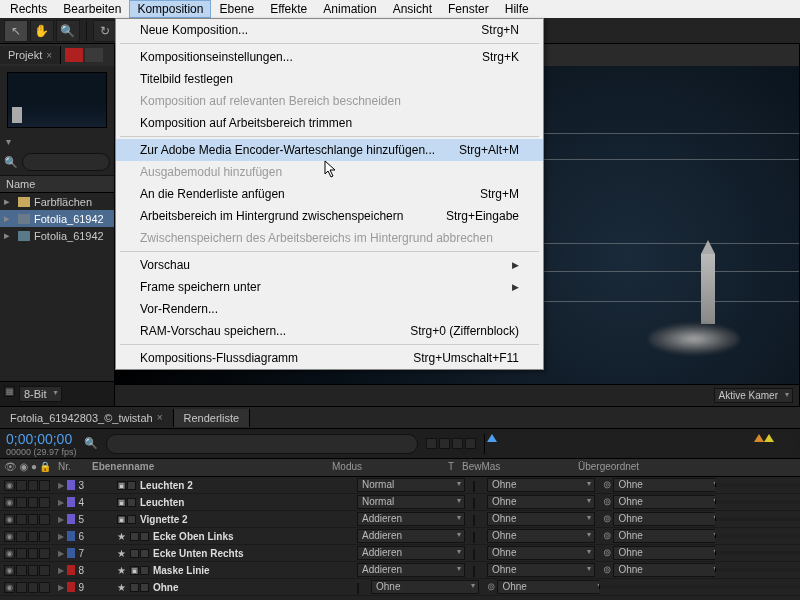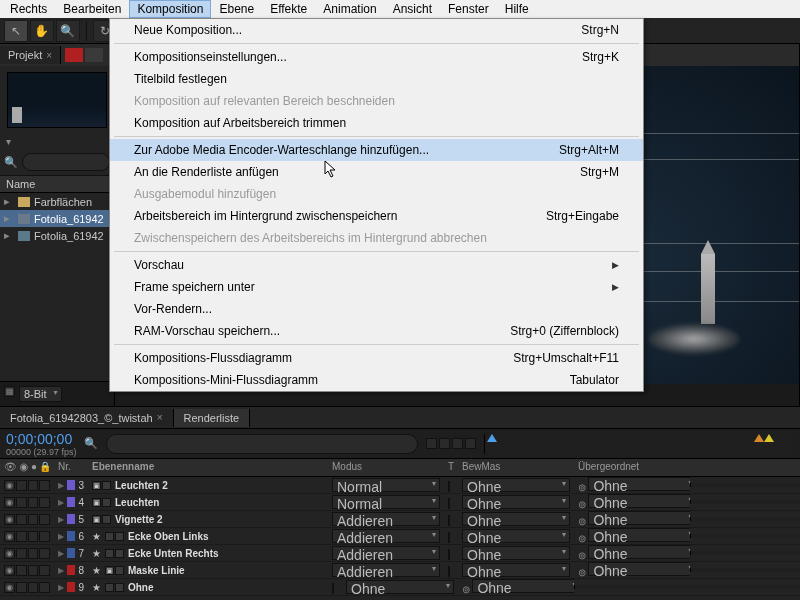--- a/index.html
+++ b/index.html
@@ -60,28 +60,28 @@
 .lay-hdr { height:18px; background:#2c2c2c; display:flex; font-size:10px; color:#999; border-bottom:1px solid #000; }
 .col-eye{width:54px;} .col-nr{width:34px;} .col-name{flex:1; min-width:240px;font-weight:bold;} .col-mode{width:116px;} .col-t{width:14px;} .col-bew{width:116px;} .col-par{width:116px;} .col-track{flex:1;}
 .lay-hdr>div, .lrow>div { padding:2px 4px; overflow:hidden; white-space:nowrap; }
 .layers { flex:1; overflow:hidden; }
 .lrow { height:17px; display:flex; align-items:center; font-size:10px; border-bottom:1px solid #1a1a1a; }
 .lrow .eye { width:54px; display:flex; gap:1px; padding-left:4px; }
 .eyebox { width:11px; height:11px; background:#2a2a2a; border:1px solid #111; font-size:8px; text-align:center; line-height:9px; color:#888; }
 .nr { width:34px; display:flex; align-items:center; gap:3px; }
 .tw2 { color:#666; font-size:8px; }
 .sw { width:10px; height:10px; display:inline-block; }
-.lname { flex:1; min-width:240px; display:flex; align-items:center; gap:4px; }
+.lname { flex:1; min-width:240px; display:flex; align-items:center; gap:4px;margin-left:25px; }
 .lay-ico { display:inline-flex; gap:1px; }
 .sq { width:9px; height:9px; background:#3a3a3a; border:1px solid #111; display:inline-block; font-size:7px; text-align:center; line-height:8px;}
-.mode-dd,.bew-dd,.par-dd { width:108px; height:14px; background:#2a2a2a; border:1px solid #111; font-size:14px; padding:0 14px 0 4px; position:relative; color:#bbb; }
+.mode-dd,.bew-dd,.par-dd { width:108px; height:14px; background:#2a2a2a; border:1px solid #111; font-size:10px; padding:0 14px 0 4px; position:relative; color:#bbb; }
 .mode-dd::after,.bew-dd::after,.par-dd::after { content:'▾'; position:absolute; right:3px; top:0; font-size:8px; color:#888; }
 .track { flex:1; background:#202020; border-left:1px solid #000; }
 
-.dropdown { position:absolute; top:18px; left:109px; width:535px; background:#f0f0f0; border:1px solid #888; box-shadow:2px 2px 4px rgba(0,0,0,0.4); color:#000; font-size:12px; z-index:100; }
+.dropdown { position:absolute; top:18px; left:115px; width:429px; background:#f0f0f0; border:1px solid #888; box-shadow:2px 2px 4px rgba(0,0,0,0.4); color:#000; font-size:12px; z-index:100; }
 .dropdown .mrow { display:flex; justify-content:space-between; padding:4px 24px; align-items:center; height:22px; }
 .dropdown .mrow.hl { background:#c3daf2; }
 .dropdown .mrow.disabled { color:#9a9a9a; }
 .dropdown .msep { height:1px; background:#ccc; margin:2px 4px; }
 .dropdown .arrow { font-size:9px; color:#333; }
 .cursor { position:absolute; top:160px; left:324px; z-index:200; pointer-events:none; }
 .marker-tri { position:absolute; top:0; width:0; height:0; border-left:5px solid transparent; border-right:5px solid transparent; }
 </style>
 </head>
 <body>
@@ -161,20 +161,24 @@
     </div>
     <div class="viewer-body">
       <div class="hline h4"></div>
         <div class="hline h5"></div>
       <div class="hline h1"></div>
         <div class="hline h2"></div>
         <div class="hline h3"></div>
       <div class="rocket"></div>
       <div class="smoke"></div>
     </div>
+    <div class="viewer-foot">
+      <div style="flex:1"></div>
+      <div class="dd">Aktive Kamer</div>
+    </div>
   </div>
 </div>
 
 <div class="bottom">
   <div class="btabs" id="btabs">
       <div class="btab active">
         <span>Fotolia_61942803_©_twistah</span>
         <span class="close-x">×</span>
       </div>
       <div class="btab">
@@ -438,28 +442,28 @@
     </div>
     <div class="mrow">
       <span>Komposition auf Arbeitsbereich trimmen</span>
       <span></span>
     </div>
     <div class="msep"></div>
     <div class="mrow hl">
       <span>Zur Adobe Media Encoder-Warteschlange hinzufügen...</span>
       <span>Strg+Alt+M</span>
     </div>
+    <div class="mrow disabled">
+      <span>Ausgabemodul hinzufügen</span>
+      <span></span>
+    </div>
     <div class="mrow">
       <span>An die Renderliste anfügen</span>
       <span>Strg+M</span>
     </div>
-    <div class="mrow disabled">
-      <span>Ausgabemodul hinzufügen</span>
-      <span></span>
-    </div>
     <div class="mrow">
       <span>Arbeitsbereich im Hintergrund zwischenspeichern</span>
       <span>Strg+Eingabe</span>
     </div>
     <div class="mrow disabled">
       <span>Zwischenspeichern des Arbeitsbereichs im Hintergrund abbrechen</span>
       <span></span>
     </div>
     <div class="msep"></div>
     <div class="mrow">
@@ -475,22 +479,18 @@
       <span></span>
     </div>
     <div class="mrow">
       <span>RAM-Vorschau speichern...</span>
       <span>Strg+0 (Ziffernblock)</span>
     </div>
     <div class="msep"></div>
     <div class="mrow">
       <span>Kompositions-Flussdiagramm</span>
       <span>Strg+Umschalt+F11</span>
-    </div>
-    <div class="mrow">
-      <span>Kompositions-Mini-Flussdiagramm</span>
-      <span>Tabulator</span>
     </div>
   </div>
 
 <svg class="cursor" width="16" height="20">
   <path d="M1 1 L1 14 L4 11 L7 17 L9 16 L6 10 L11 10 Z" fill="white" stroke="black" stroke-width="1"></path>
 </svg>
 
 </body></html>

